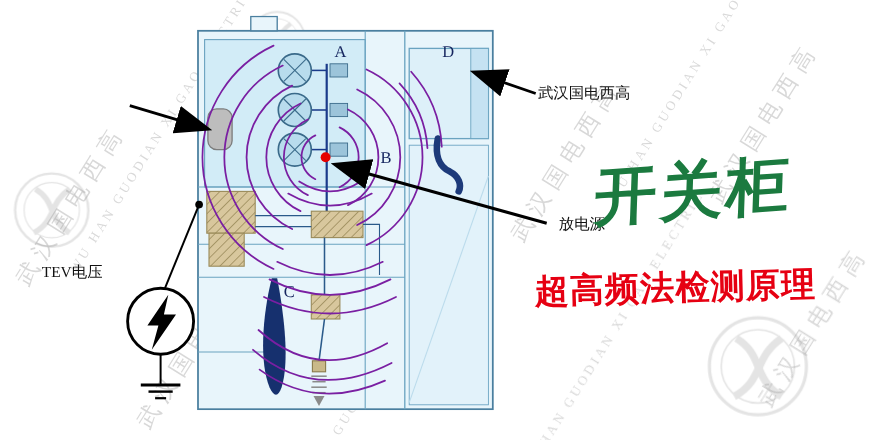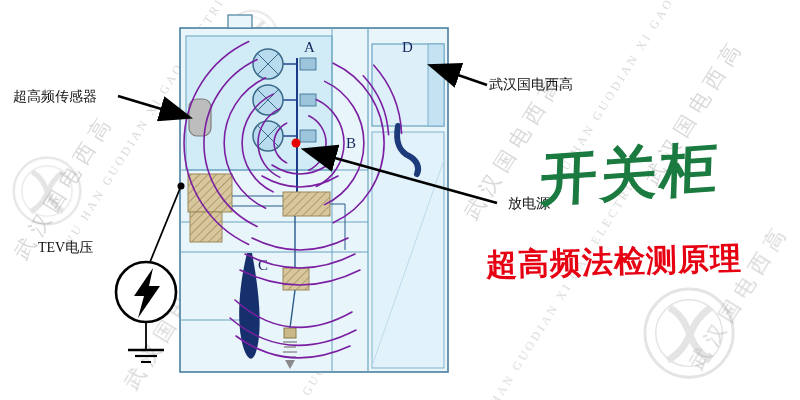--- a/index.html
+++ b/index.html
@@ -191,20 +191,19 @@
       </g>
     </g>
 
     <g stroke="#000">
       <line x1="118" y1="96" x2="188" y2="117" stroke-width="2.6" marker-end="url(#arrow)"></line>
       <line x1="487" y1="85" x2="432" y2="66" stroke-width="2.6" marker-end="url(#arrow)"></line>
       <line x1="497" y1="203" x2="306" y2="150" stroke-width="2.8" marker-end="url(#arrow)"></line>
     </g>
   </svg>
 
-  <div id="uhf-sensor-label" class="callout">超高频传感器</div>
   <div id="uhf-signal-label" class="callout">武汉国电西高</div>
   <div id="discharge-label" class="callout">放电源</div>
   <div id="tev-label" class="callout">TEV电压</div>
 
   <div id="main-title">开关柜</div>
   <div id="sub-title">超高频法检测原理</div>
 </div>
 
 </body></html>

